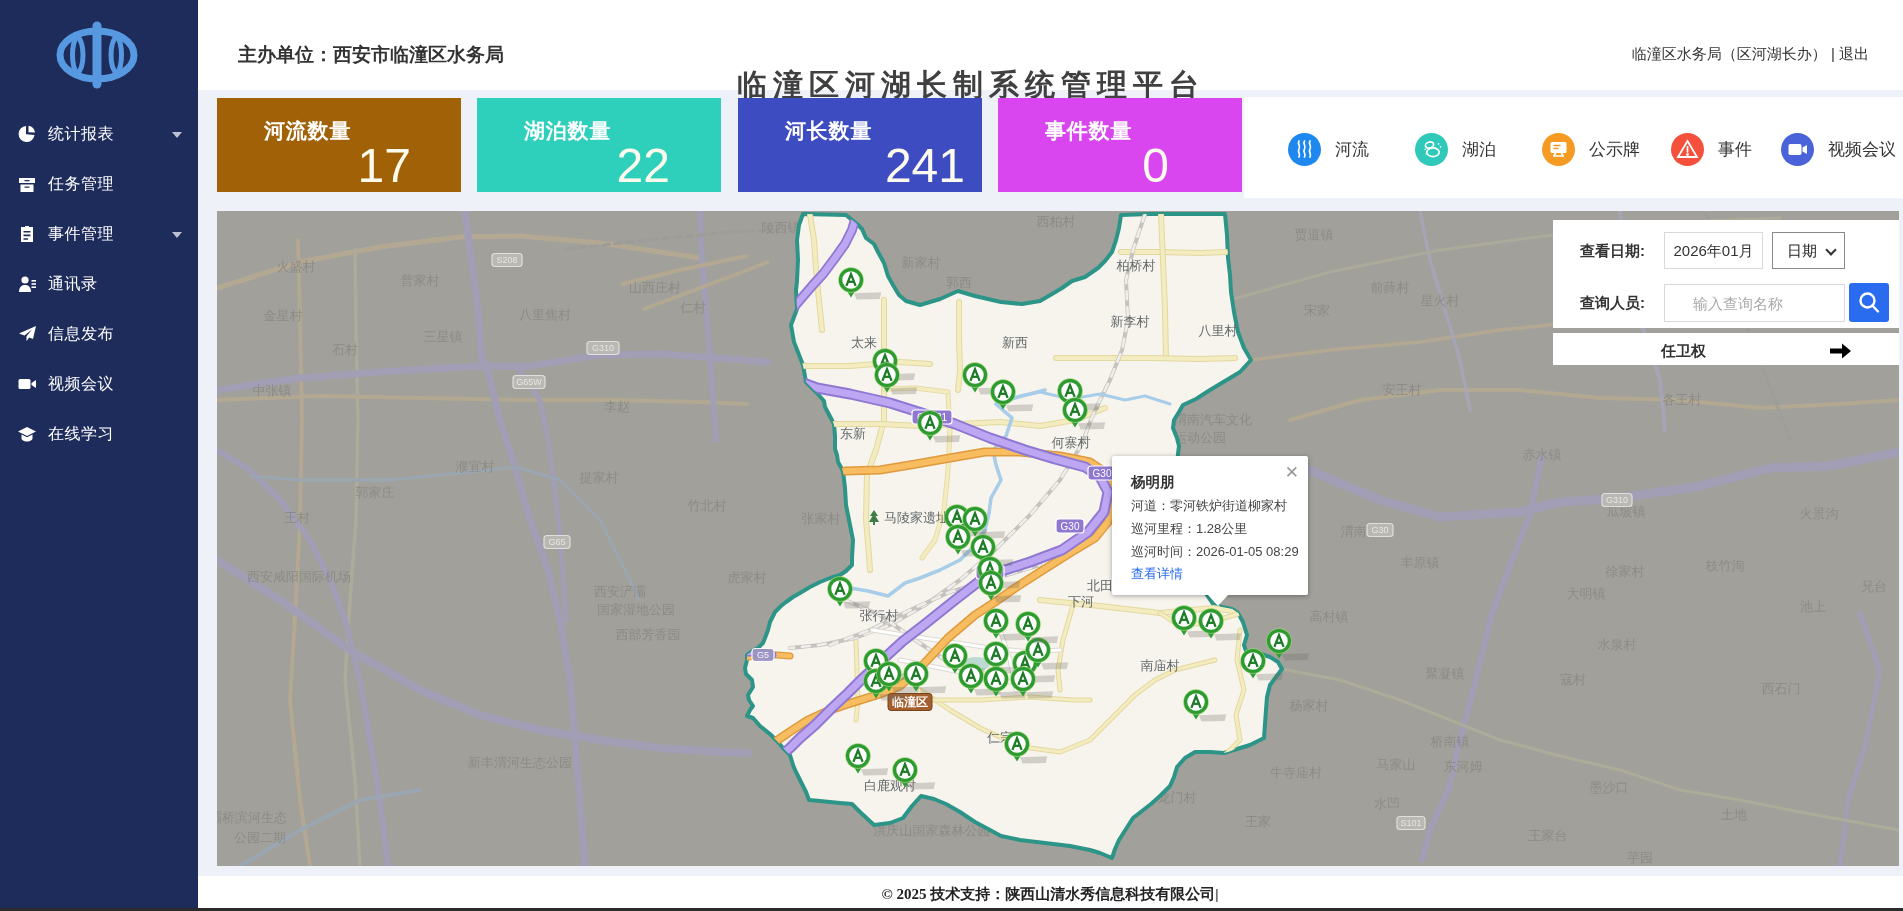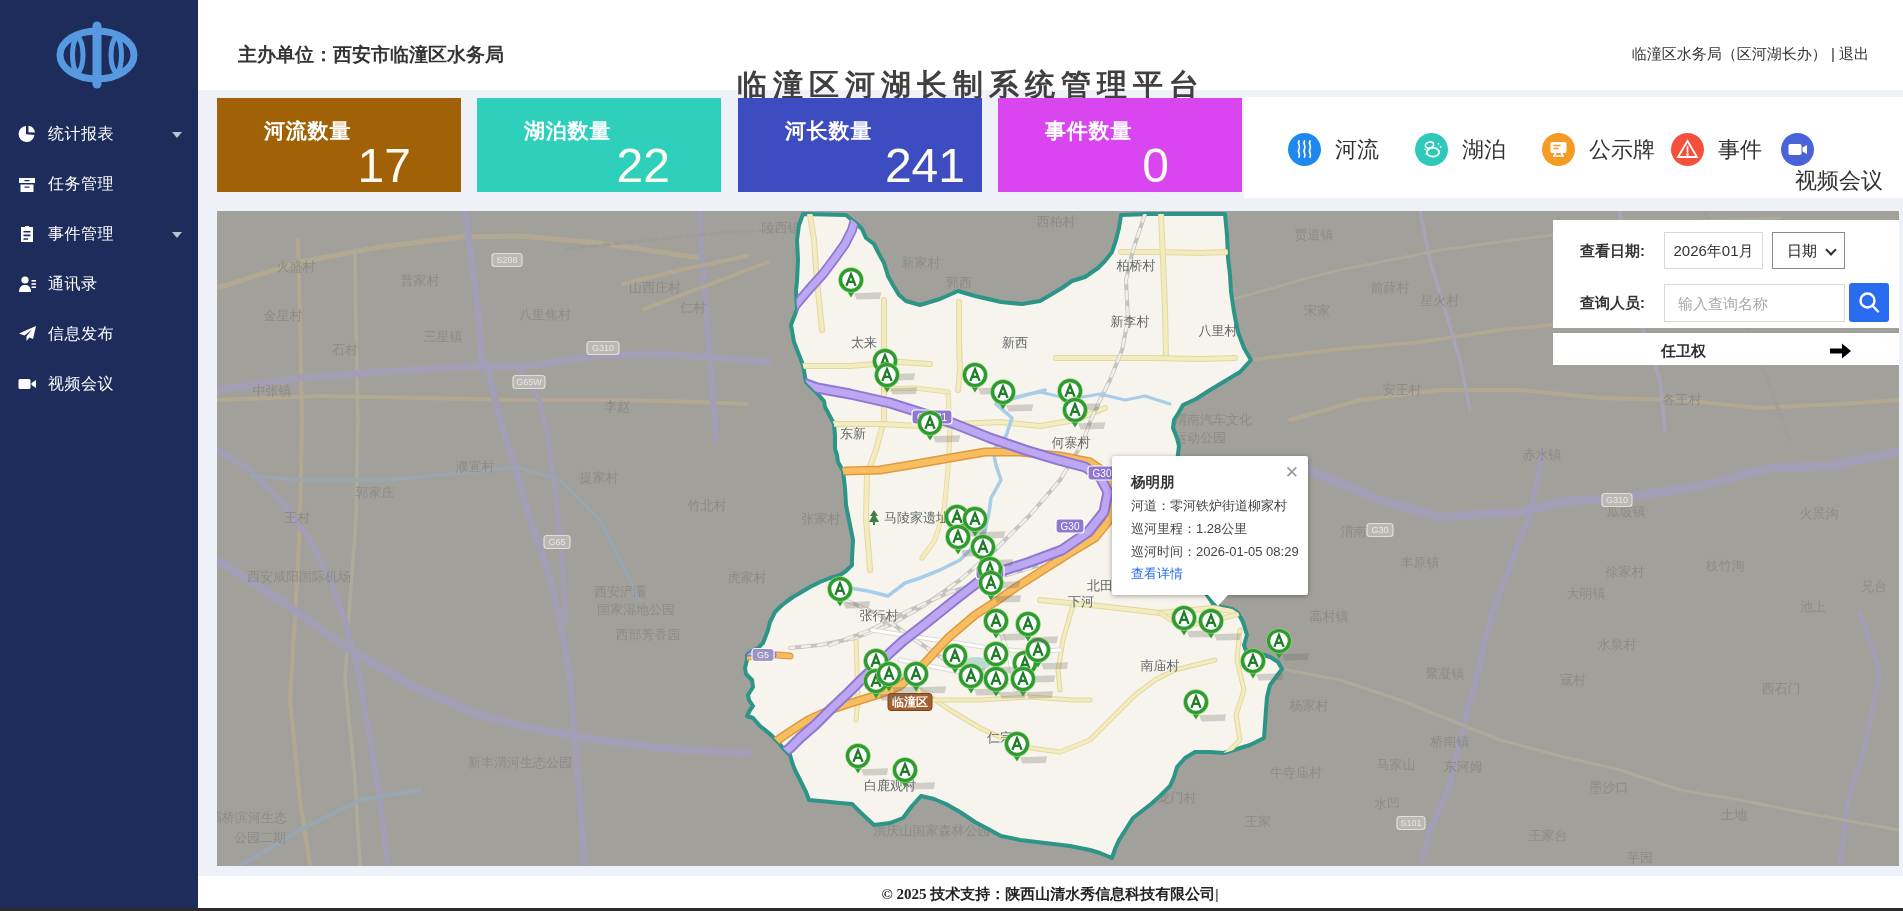--- a/index.html
+++ b/index.html
@@ -13,21 +13,21 @@
 #header { position:absolute; left:198px; top:0; width:1705px; height:90px; background:#fff; }
 #hleft { position:absolute; left:40px; top:42px; font-size:19px; font-weight:bold; color:#333; }
 #htitle { position:absolute; left:773px; top:22px; font-size:30px; font-weight:bold; color:#404040; letter-spacing:6px; white-space:nowrap; transform:translateX(-50%);margin-top:43px; }
 #hright { position:absolute; right:34px; top:45px; font-size:15px; font-weight:normal; color:#333;padding-left:28px; }
 .card { position:absolute; top:98px; height:94px; width:244px; color:#fff; }
 .clabel { position:absolute; left:47px; top:19px; font-size:21px; letter-spacing:0.8px; font-weight:bold; }
 .cnum { position:absolute; top:44px; font-size:48px; line-height:1; color:#fcfaec; }
 #iconpanel { position:absolute; left:1244px; top:97px; width:659px; height:101px; background:#fff; }
 .tico { position:absolute; top:133px; height:33px; z-index:4; }
 .ticoc { display:inline-block; vertical-align:middle; width:33px; height:33px; }
-.ticot { display:inline-block; vertical-align:middle; margin-left:14px; font-size:22px; color:#333; }
+.ticot { display:inline-block; vertical-align:middle; margin-left:14px; font-size:17px; color:#333; }
 #map { position:absolute; left:217px; top:211px; width:1682px; height:655px; overflow:hidden; }
 #popup { position:absolute; left:1112px; top:456px; width:196px; height:139px; background:#fff; border-radius:2px; box-shadow:0 1px 5px rgba(0,0,0,0.35); z-index:6; }
 #popup:after { content:""; position:absolute; left:96px; bottom:-11px; border-left:10px solid transparent; border-right:10px solid transparent; border-top:11px solid #fff; }
 #pclose { position:absolute; right:9px; top:6px; font-size:17px; color:#999; }
 .pline { position:absolute; left:19px; font-size:13px; color:#444; white-space:nowrap; }
 #panel1 { position:absolute; left:1553px; top:220px; width:346px; height:108px; background:#fff; z-index:6; }
 #panel2 { position:absolute; left:1553px; top:333px; width:346px; height:32px; background:#fff; z-index:6; }
 .plabel { position:absolute; font-size:15px; font-weight:bold; color:#333; }
 .pinput { position:absolute; border:1px solid #d9d9d9; background:#fff; }
 #footer { position:absolute; left:198px; top:876px; width:1705px; height:32px; background:#fff; }
@@ -708,21 +708,21 @@
 </svg>
 </div>
 <div id="panel1">
   <div class="plabel" style="left:27px;top:22px">查看日期:</div>
   <div class="pinput" style="left:111px;top:12px;width:99px;height:37px;text-align:center;line-height:36px;font-size:15px;color:#333">2026年01月</div>
   <div class="pinput" style="left:219px;top:12px;width:73px;height:37px;font-size:15px;color:#222;border-color:#8a8a8a">
     <span style="position:absolute;left:14px;top:9px">日期</span>
     <span style="position:absolute;right:9px;top:13px;width:8px;height:8px;border-right:2px solid #333;border-bottom:2px solid #333;transform:rotate(45deg)"></span>
   </div>
   <div class="plabel" style="left:27px;top:74px">查询人员:</div>
-  <div class="pinput" style="left:111px;top:64px;width:181px;height:38px;line-height:37px;font-size:15px;color:#a9a9a9;padding-left:13px">输入查询名称</div>
+  <div class="pinput" style="left:111px;top:64px;width:181px;height:38px;line-height:37px;font-size:15px;color:#a9a9a9;padding-left:28px">输入查询名称</div>
   <div style="position:absolute;left:296px;top:63px;width:40px;height:39px;background:#2a6cf0;border-radius:3px">
     <svg width="40" height="39" viewBox="0 0 40 39">
         <g stroke="#fff" stroke-width="2.4" fill="none" stroke-linecap="round">
           <circle cx="18.5" cy="17.5" r="7"></circle>
           <line x1="23.8" y1="23" x2="29" y2="28.5"></line>
         </g>
       </svg>
   </div>
 </div>
 <div id="panel2">
@@ -790,13 +790,20 @@
           </svg></span>
         <span class="mtxt">信息发布</span>
       </div>
 <div class="mitem">
         <span class="mico"><svg width="20" height="20" viewBox="0 0 20 20" fill="#fff" xmlns="http://www.w3.org/2000/svg">
             <rect x="1.5" y="5" width="12" height="10" rx="1.6"></rect>
             <path d="M14.5 9 L19 6 L19 14 L14.5 11 Z"></path>
           </svg></span>
         <span class="mtxt">视频会议</span>
       </div>
+<div class="mitem">
+        <span class="mico"><svg width="20" height="20" viewBox="0 0 20 20" fill="#fff" xmlns="http://www.w3.org/2000/svg">
+            <path d="M10 3 L19 7.5 L10 12 L1 7.5 Z"></path>
+            <path d="M4.5 10.5 L4.5 14.5 C4.5 16 7 17.5 10 17.5 C13 17.5 15.5 16 15.5 14.5 L15.5 10.5 L10 13.3 Z"></path>
+          </svg></span>
+        <span class="mtxt">在线学习</span>
+      </div>
   </div>
 </div>
 </body></html>

